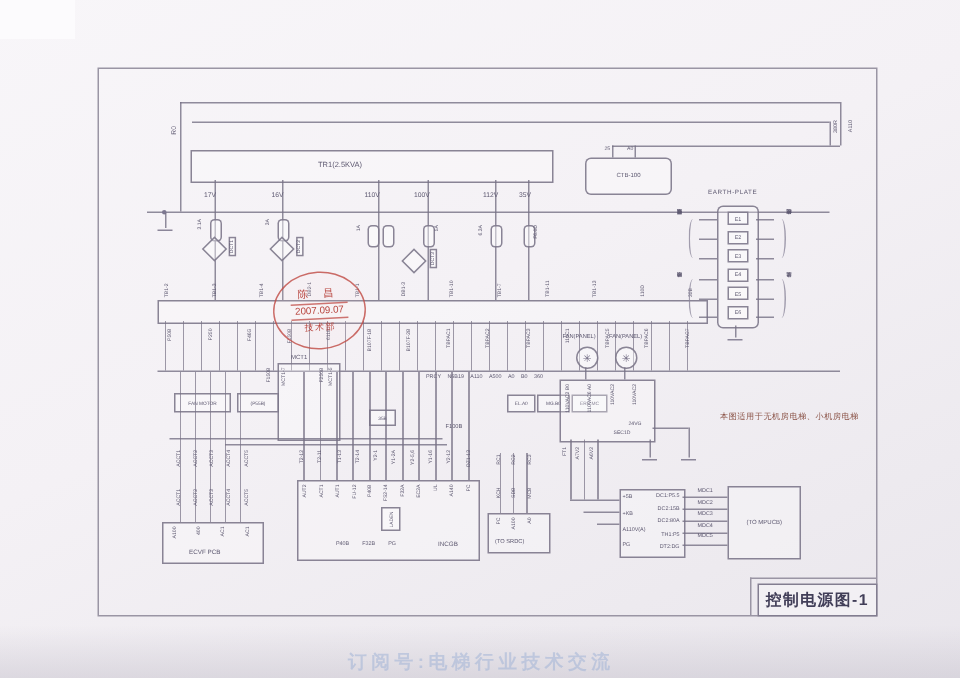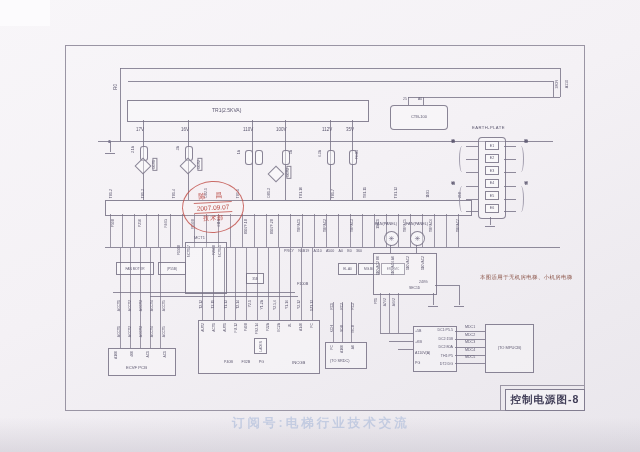--- a/index.html
+++ b/index.html
@@ -48,21 +48,21 @@
   .brk{position:absolute;width:5px;height:26px;border-radius:50%;}
   .brkL{border-left:1px solid rgba(140,135,155,.8);}
   .brkR{border-right:1px solid rgba(140,135,155,.8);}
   .bstrip{position:absolute;left:0;top:417px;width:640px;height:35px;
        background:linear-gradient(rgba(214,211,219,0),rgba(203,199,209,.55));}
   .logo{position:absolute;left:553px;top:410px;display:flex;align-items:center;gap:4px;}
   .logo-icon{width:14px;height:13px;border:2px solid #c2bfc6;border-radius:55% 55% 48% 48%;position:relative;}
   .logo-icon::before{content:"";position:absolute;left:2px;top:4px;width:2px;height:2px;border-radius:50%;
        background:#c2bfc6;box-shadow:6px 0 0 #c2bfc6;}
   .logo-text{font-size:14px;font-weight:bold;color:#b1aeb7;letter-spacing:1px;}
-  .wmark{position:absolute;left:232px;top:415px;font-size:12.5px;font-weight:bold;color:#9db1d6;opacity:.5;letter-spacing:3px;}
+  .wmark{position:absolute;left:232px;top:433px;font-size:12.5px;font-weight:bold;color:#9db1d6;opacity:.5;letter-spacing:3px;}
 </style>
 </head>
 <body>
 
 <div id="shot">
   <div class="notch"></div>
   <div class="frame"></div>
 
   <span class="wh" style="left:120px;top:68px;width:440px;"></span>
   <span class="wh" style="left:128px;top:81px;width:425px;"></span>
@@ -359,18 +359,18 @@
       <span class="h-item">MDC4</span>
       <span class="h-item">MDC5</span>
     </div>
   <div class="box" style="left:485px;top:324px;width:47px;height:47px;display:flex;align-items:center;justify-content:center;">
     <span class="lbl" style="position:static;font-size:4px;">(TO MPUCB)</span>
   </div>
 
   <span class="note">本图适用于无机房电梯、小机房电梯</span>
   <div class="tblock-outer"></div>
   <div class="tblock">
-    <span>控制电源图-8</span>
+    <span>控制电源图-1</span>
   </div>
 
   <div class="bstrip"></div>
   <span class="wmark">订阅号:电梯行业技术交流</span>
 </div>
 
 </body></html>

